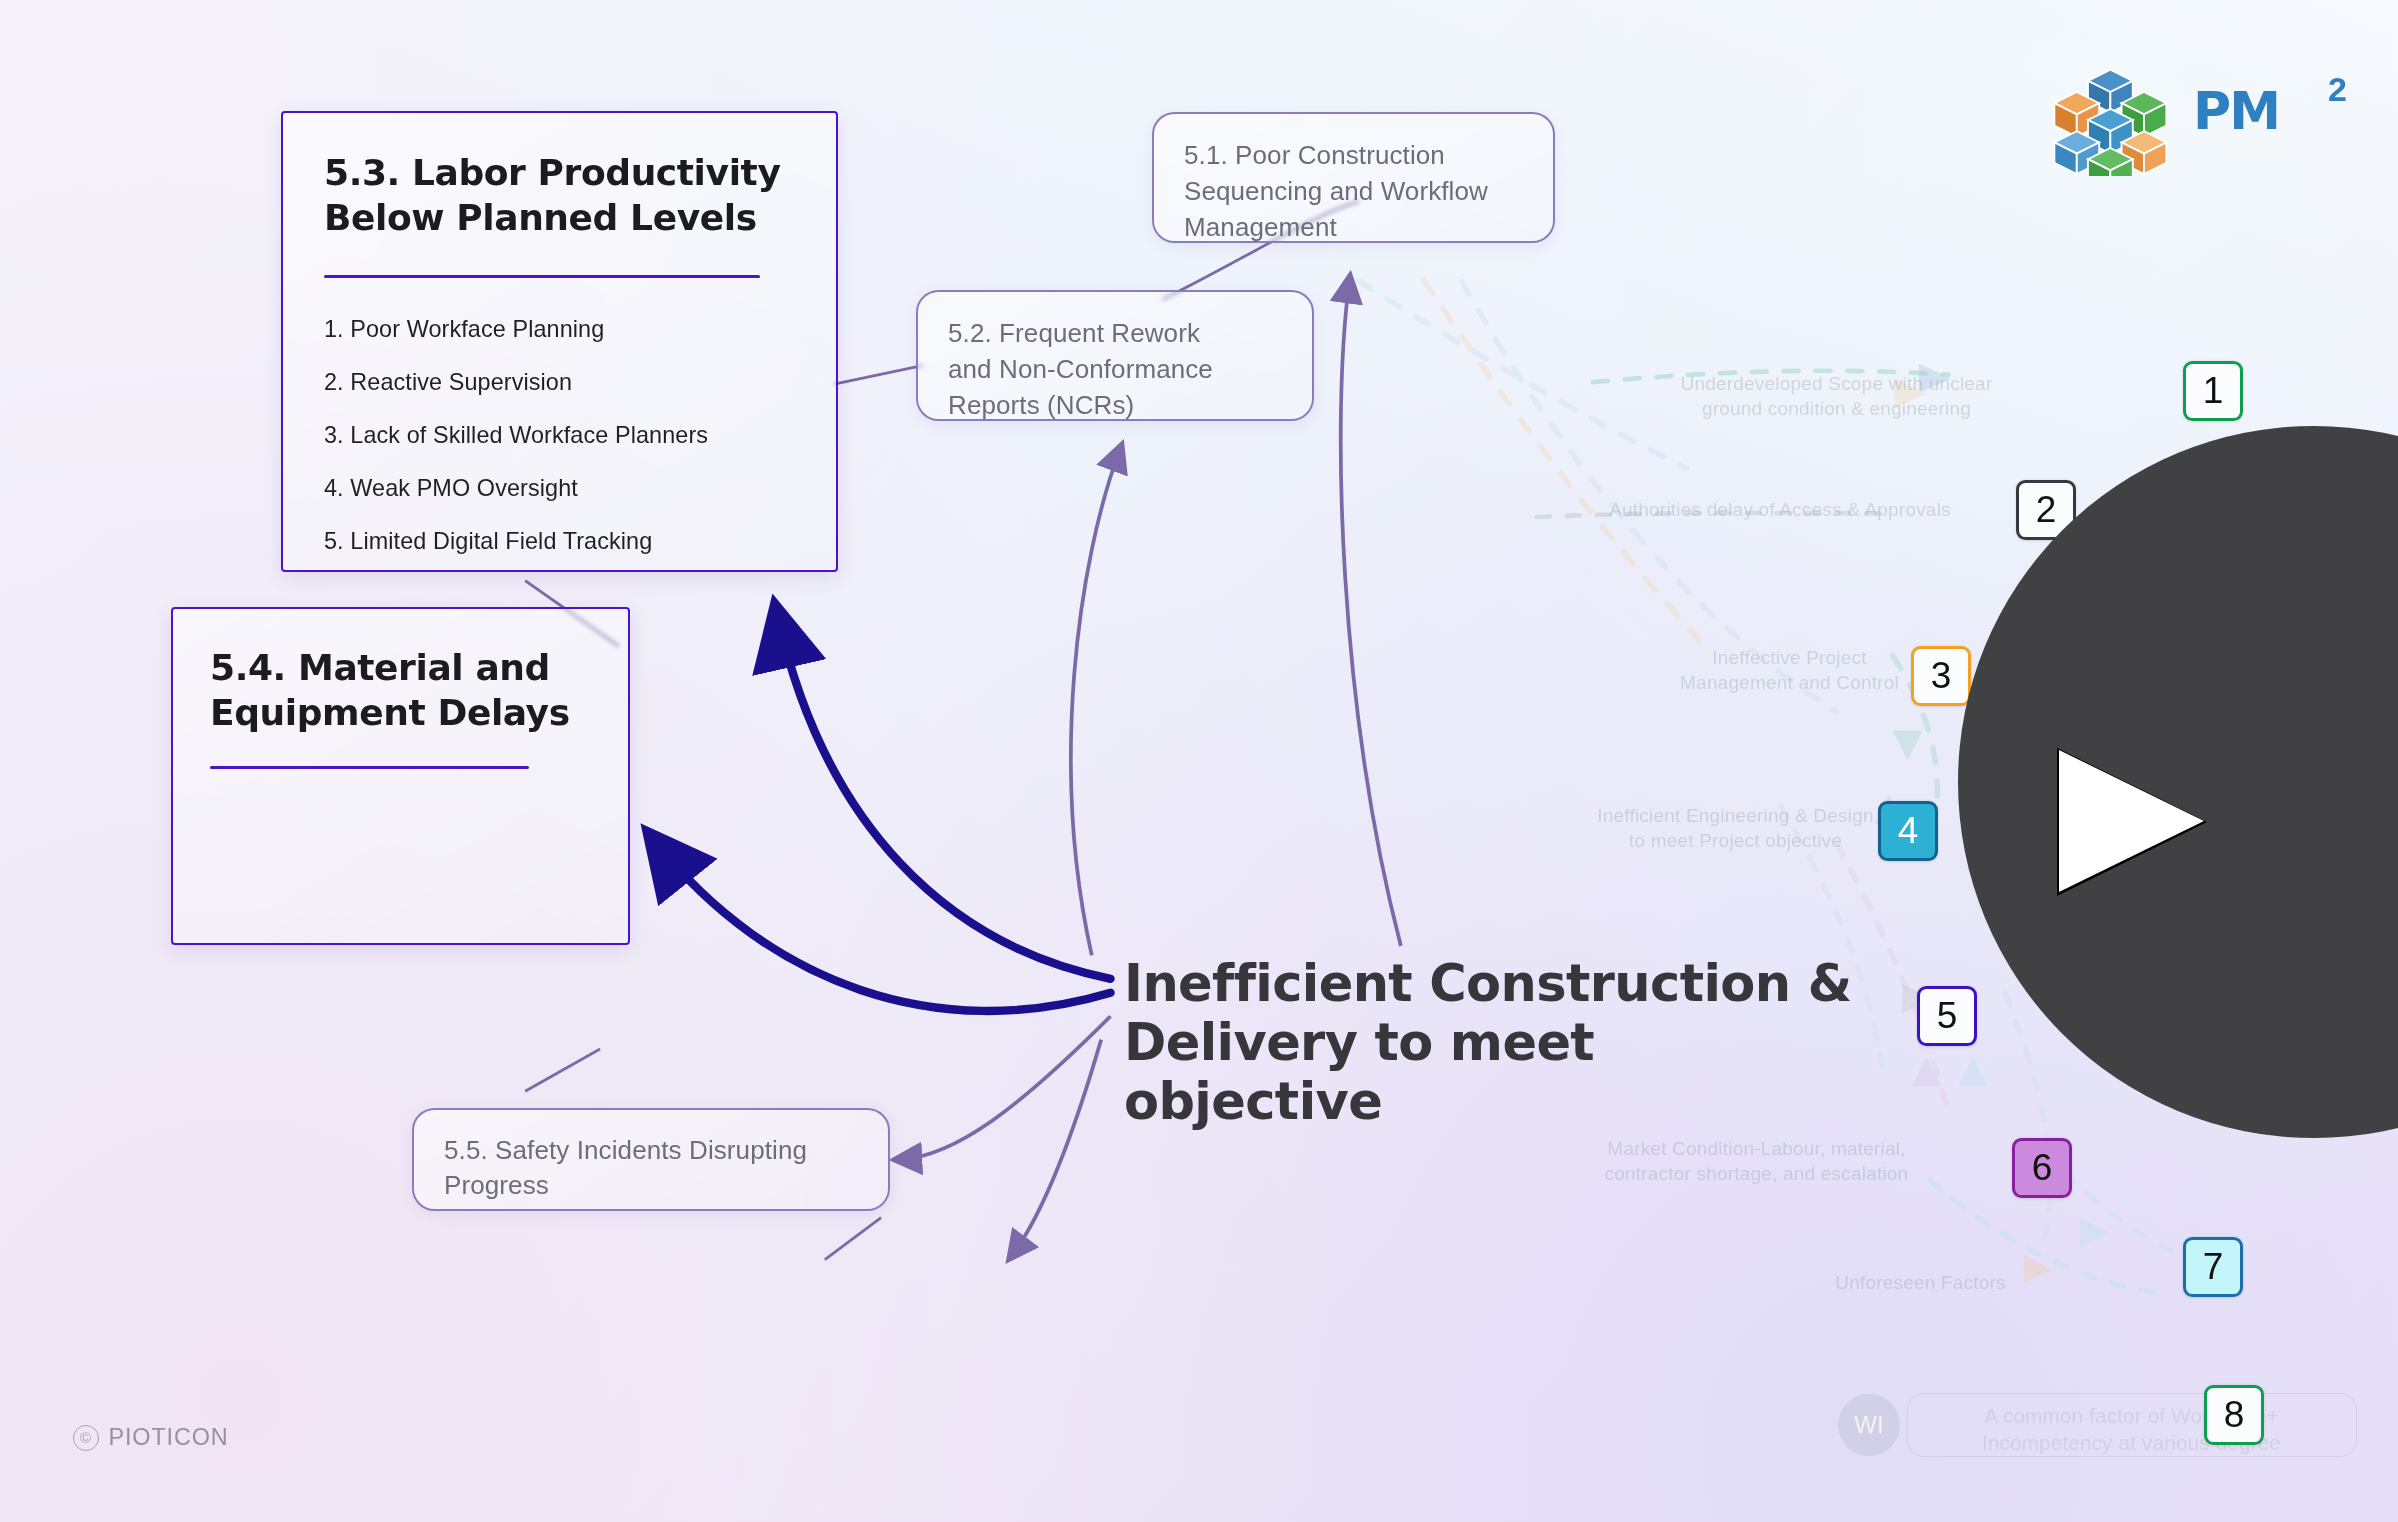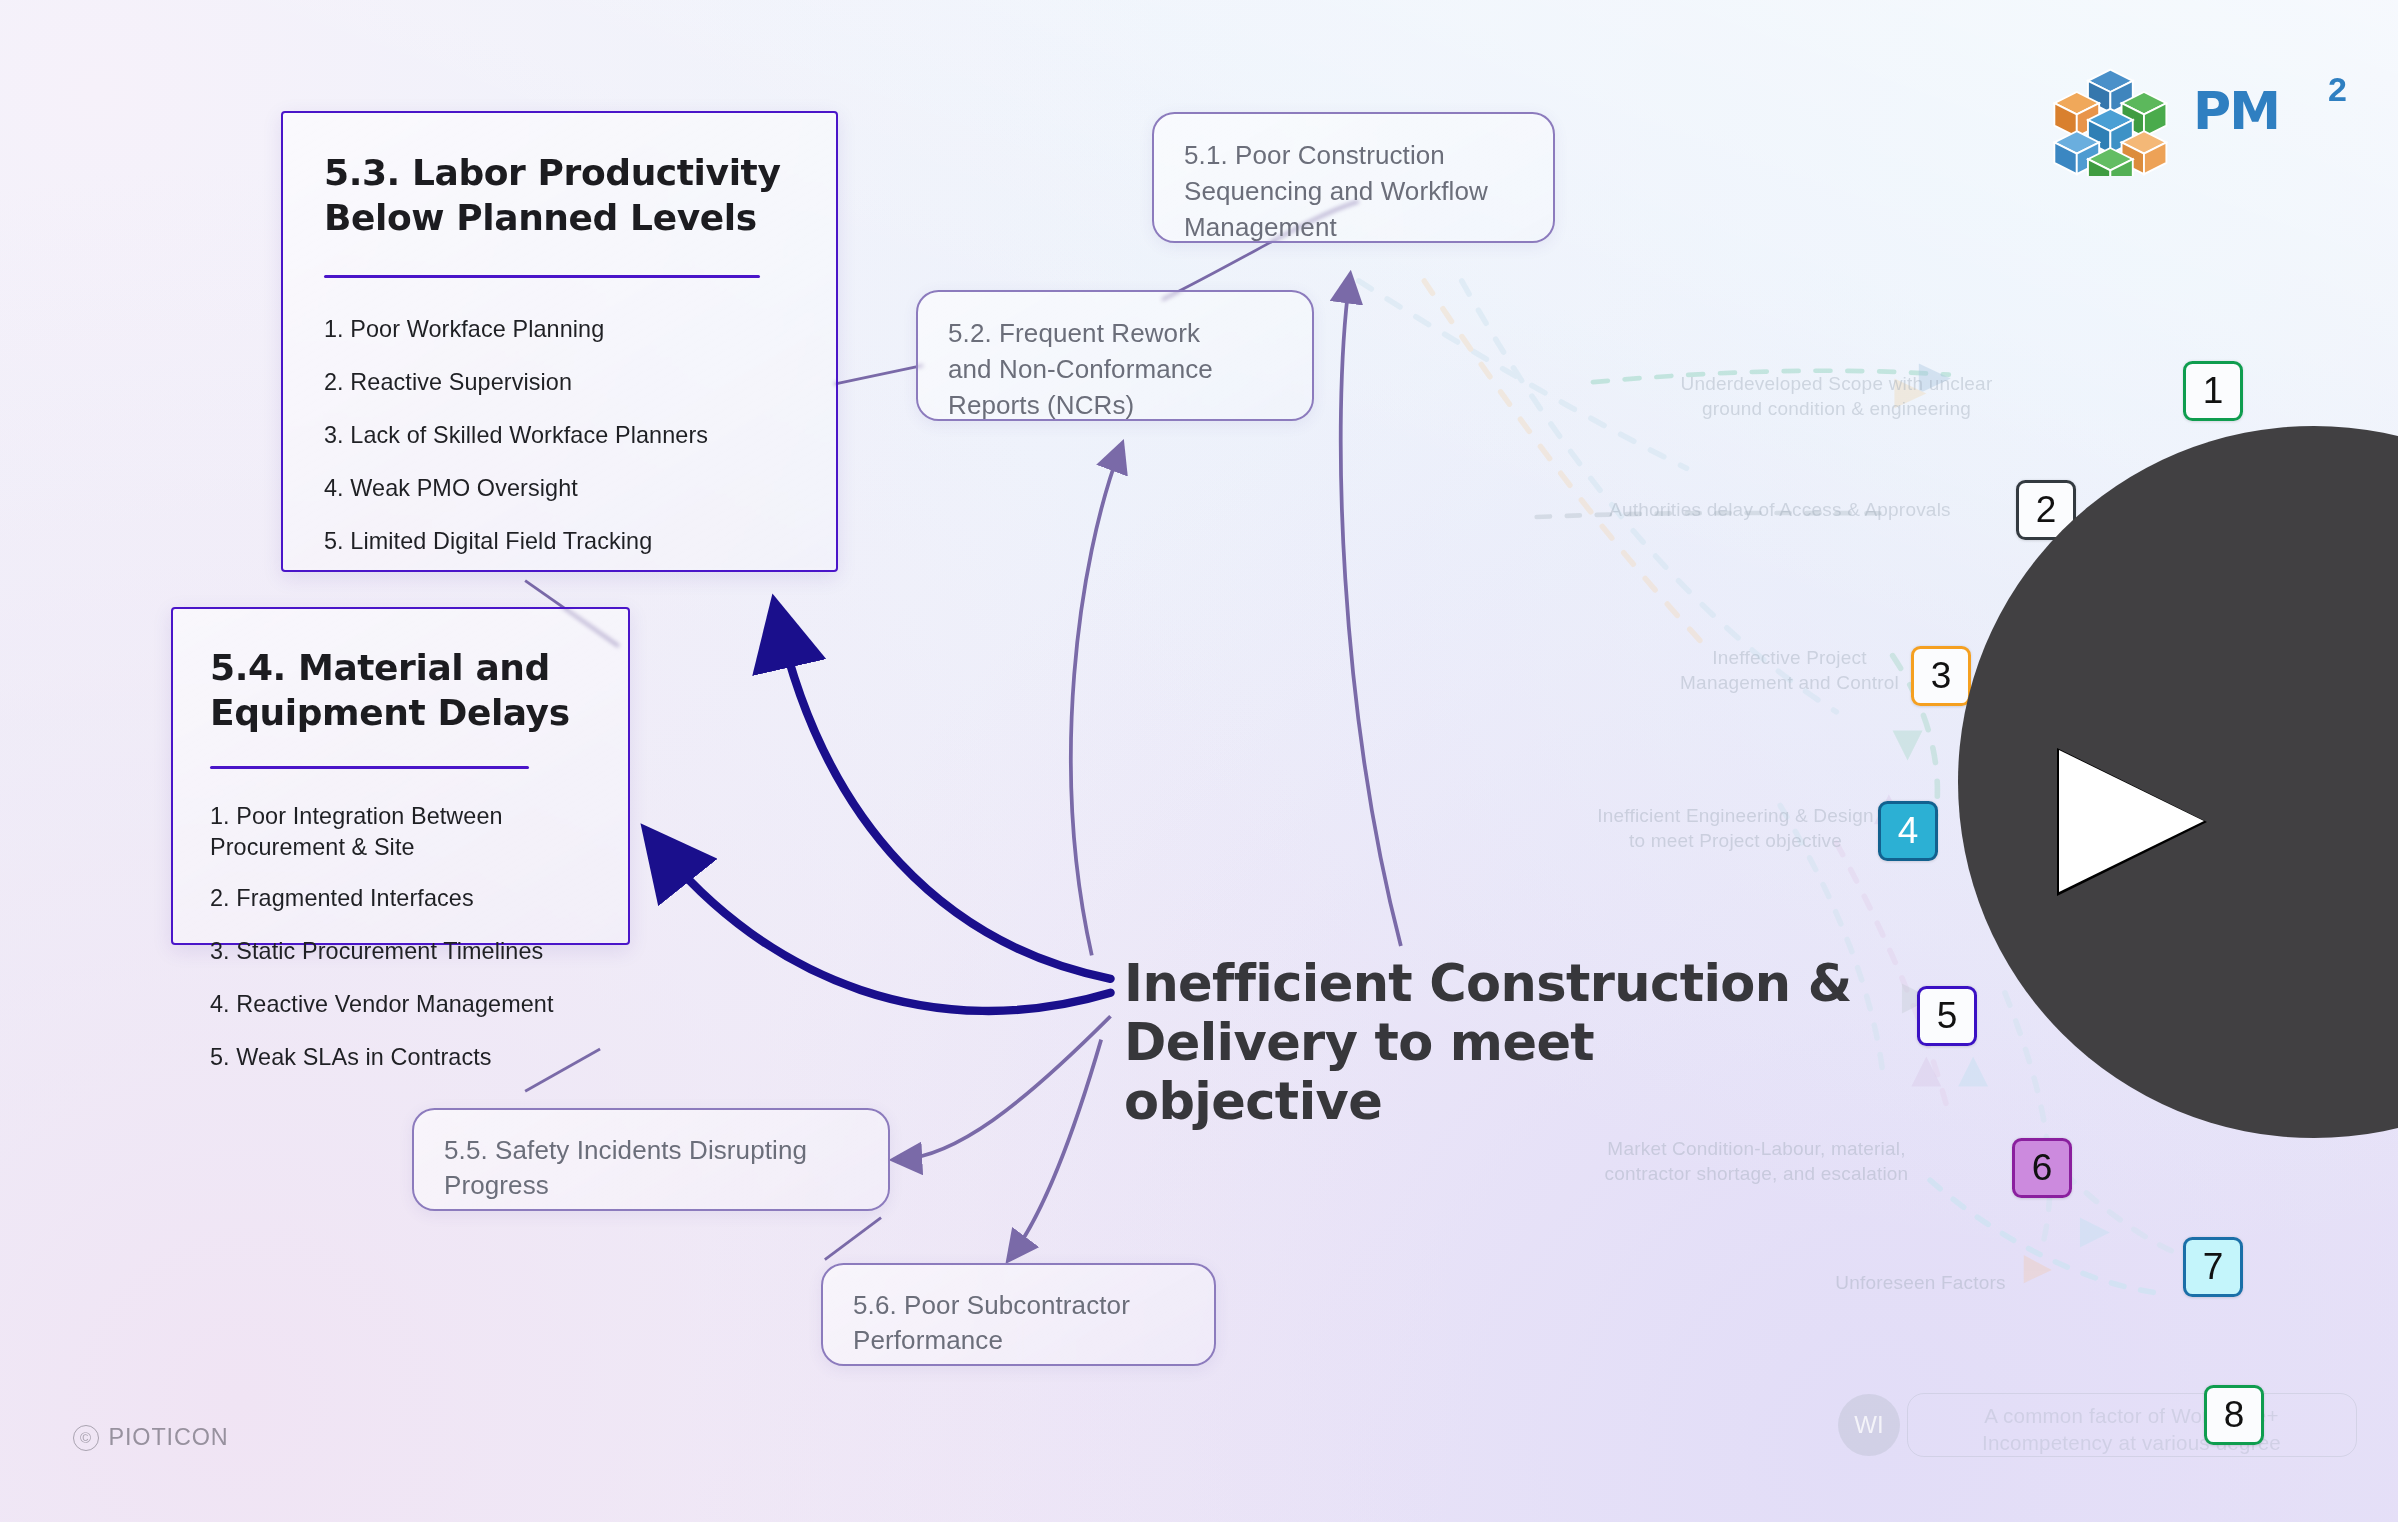--- a/index.html
+++ b/index.html
@@ -303,51 +303,39 @@
       <li>3. Lack of Skilled Workface Planners</li>
       <li>4. Weak PMO Oversight</li>
       <li>5. Limited Digital Field Tracking</li>
     </ul>
   </div>
 
   <div class="card card-big" style="left:171px;top:607px;width:459px;height:338px;padding:36px 37px;">
     <div class="card-title">5.4.  Material and
 Equipment Delays</div>
     <div class="rule" style="width:319px;margin:30px 0 32px 0;"></div>
-    <ul class="card-list">
-      <li style="white-space:pre-line;margin-bottom:20.6px;">1. Poor Integration Between
-Procurement &amp; Site</li>
-      <li>2. Fragmented Interfaces</li>
-      <li>3. Static Procurement Timelines</li>
-      <li>4. Reactive Vendor Management</li>
-      <li>5. Weak SLAs in Contracts</li>
-    </ul>
   </div>
 
   <div class="card card-soft" style="left:1152px;top:112px;width:403px;height:131px;padding:24px 30px;">
     <div class="soft-text">5.1. Poor Construction
 Sequencing and Workflow
 Management</div>
   </div>
 
   <div class="card card-soft" style="left:916px;top:290px;width:398px;height:131px;padding:24px 30px;">
     <div class="soft-text">5.2. Frequent Rework
 and Non-Conformance
 Reports (NCRs)</div>
   </div>
 
   <div class="card card-soft" style="left:412px;top:1108px;width:478px;height:103px;padding:22.5px 30px;">
     <div class="soft-text">5.5. Safety Incidents Disrupting
 Progress</div>
   </div>
 
-  <div class="card card-soft" style="left:821px;top:1263px;width:395px;height:103px;padding:22.5px 30px;">
-    <div class="soft-text">5.6. Poor Subcontractor
-Performance</div>
-  </div>
 
   <div class="headline" style="left:1124px;top:954px;width:740px;">Inefficient Construction &amp;
 Delivery to meet objective</div>
 
   <div class="footer">
     <span class="copy-ring">
       <span>©</span>
     </span>
     <span>PIOTICON</span>
   </div>

